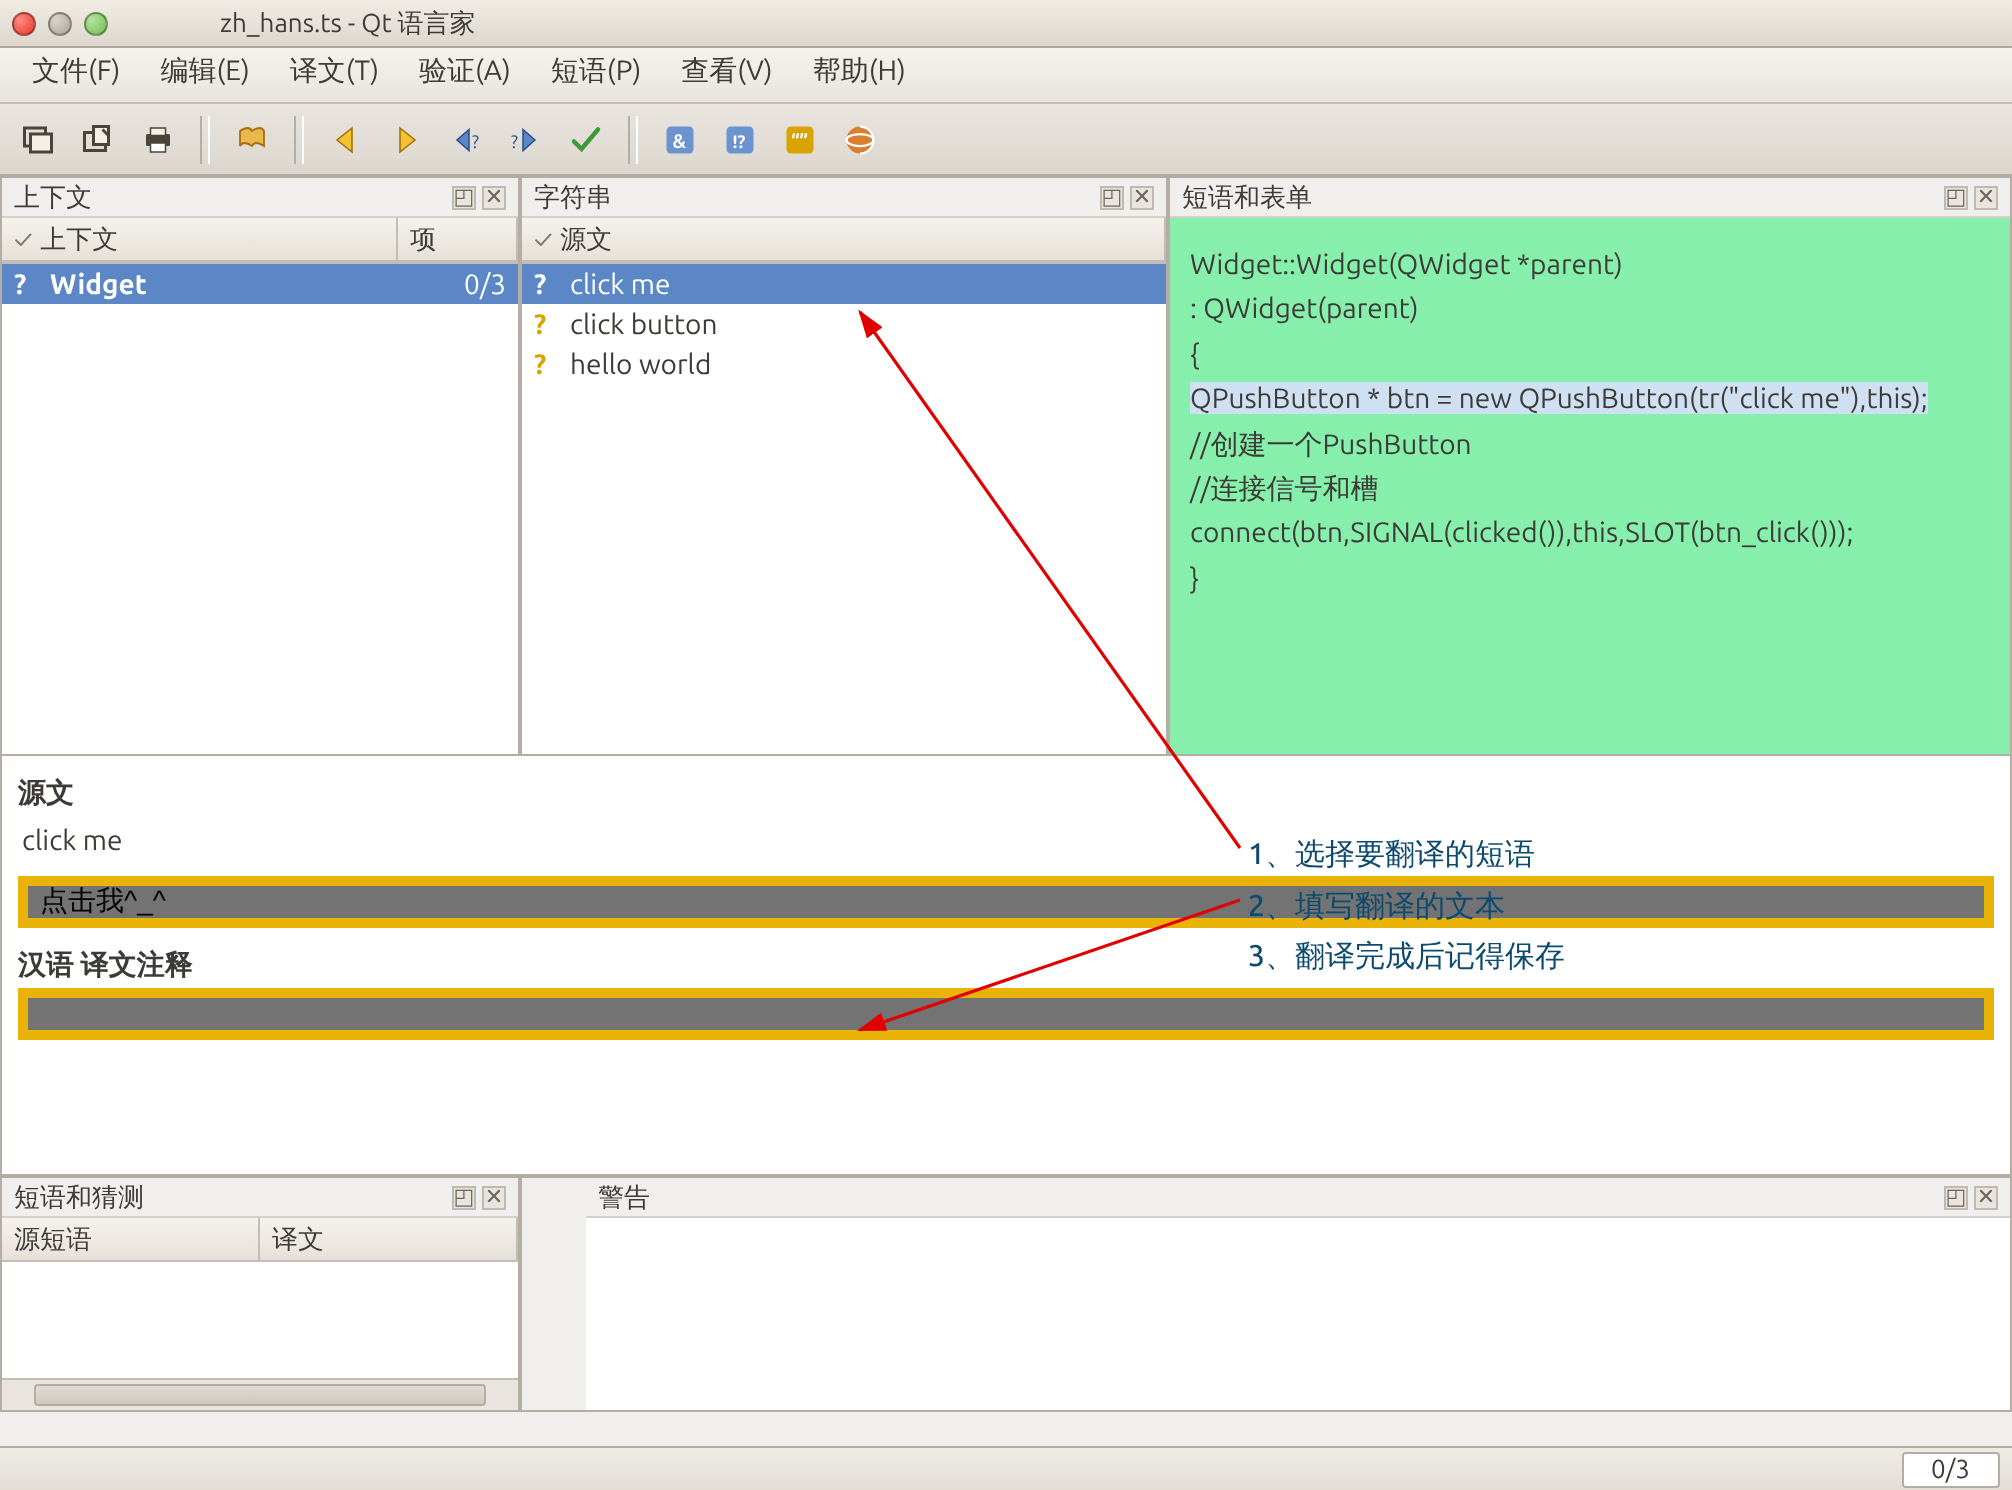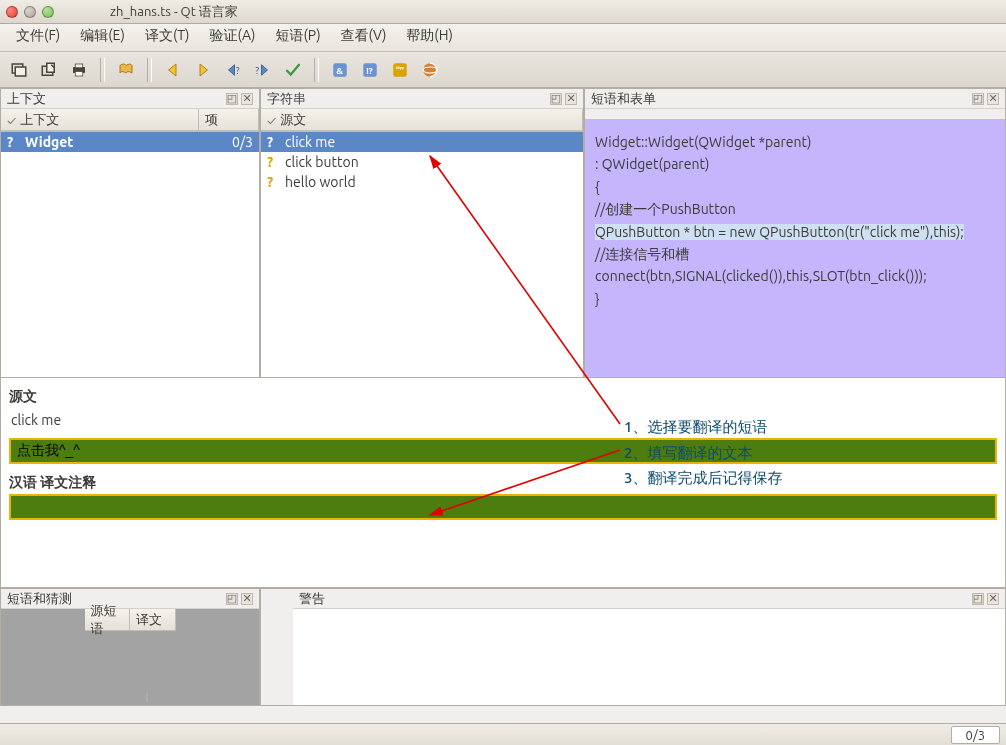--- a/index.html
+++ b/index.html
@@ -25,30 +25,30 @@
 .col-header { height: 22px; background: linear-gradient(#f5f2ed,#e6e1d8); border-bottom: 1px solid #c3beb5; border-right: 1px solid #c3beb5; display: flex; align-items: center; padding: 0 6px; font-size: 13px; }
 .col-headers { display: flex; }
 .list { flex: 1; background: #fff; overflow: auto; border-top: 1px solid #c3beb5; }
 .list-row { height: 20px; display: flex; align-items: center; padding: 0 6px; font-size: 14px; }
 .list-row.selected { background: #5b87c6; color: #fff; }
 .status-q { color: #d9a300; font-weight: bold; margin-right: 6px; width: 12px; display:inline-block; }
 .list-row.selected .status-q { color: #fff; }
 .ctx-panel { width: 260px; }
 .str-panel { width: 324px; }
 .phrase-panel { flex: 1; }
-.phrase-body { flex:1; background:#c4b5fd; padding:12px 10px; font-size:14px; line-height:1.6; overflow:hidden;margin-top:10px; }
+.phrase-body { flex:1; background:#86efac; padding:12px 10px; font-size:14px; line-height:1.6; overflow:hidden; }
 .phrase-body .hl { background:#cfe0f2; display:inline; }
 .mid-panel { display:flex; flex-direction:column; background:#fff; border:1px solid #b3ada3; border-top:none; width:100%; padding:6px 8px; height:210px; }
 .section-label { font-size:14px; font-weight:bold; margin:4px 0 2px 0; }
 .src-text { font-size:14px; margin:4px 2px 10px 2px; }
-.trans-input { width:100%; height:26px; border:2px solid #eab308; background:#4d7c0f; padding:3px 6px; font-size:14px; }
+.trans-input { width:100%; height:26px; border:5px solid #eab308; background:#737373; padding:3px 6px; font-size:14px; }
 .bottom-row { display:flex; height:118px; }
 .guess-panel { width:260px; }
 .warn-panel { flex:1;padding-left:32px; }
-.guess-body { flex:1; background:#a3a3a3; display:flex; flex-direction:column;align-items:center; }
+.guess-body { flex:1; background:#0c4a6e; display:flex; flex-direction:column; }
 .guess-headers { display:flex; height:22px; }
 .guess-headers .col-header { flex:1; }
 .scroll-h { height:16px; background:#e9e5de; border-top:1px solid #c3beb5; display:flex; align-items:center; justify-content:center; position:relative; }
 .scroll-h .thumb { position:absolute; left:16px; right:16px; top:2px; bottom:2px; background:linear-gradient(#e0dbd3,#cfc9bf); border:1px solid #b3ada3; border-radius:2px;}
 .statusbar { position:absolute; bottom:0; left:0; right:0; height:22px; background:linear-gradient(#efece6,#e2ded6); border-top:1px solid #b3ada3; display:flex; align-items:center; justify-content:flex-end; padding:0 6px; }
 .counter { border:1px solid #b3ada3; background:#fff; padding:1px 14px; font-size:13px; border-radius:2px; }
 .check { color:#7a766c; margin-right:4px; }
 .annotation { position:absolute; color:#0c4a6e; font-size:15px; font-weight:500; line-height:1.7; pointer-events:none; z-index:50; }
 svg.arrow { position:absolute; pointer-events:none; z-index:49; }
 .content-area { position: relative; }
@@ -217,22 +217,22 @@
     <div class="panel-header">
       <span>短语和表单</span>
       <span class="spacer"></span>
       <span class="ph-btn">◰</span>
       <span class="ph-btn">✕</span>
     </div>
     <div class="phrase-body" id="phrase-body">
           <div>Widget::Widget(QWidget *parent)</div>
           <div>    : QWidget(parent)</div>
           <div>{</div>
+          <div><span class="hl">    QPushButton * btn = new QPushButton(tr("click me"),this);</span></div>
           <div>    //创建一个PushButton</div>
-          <div><span class="hl">    QPushButton * btn = new QPushButton(tr("click me"),this);</span></div>
           <div>    //连接信号和槽</div>
           <div>    connect(btn,SIGNAL(clicked()),this,SLOT(btn_click()));</div>
           <div>}</div>
         </div>
   </div>
 </div>
 
 <div class="mid-panel">
   <div class="section-label">源文</div>
   <div class="src-text">click me</div>

